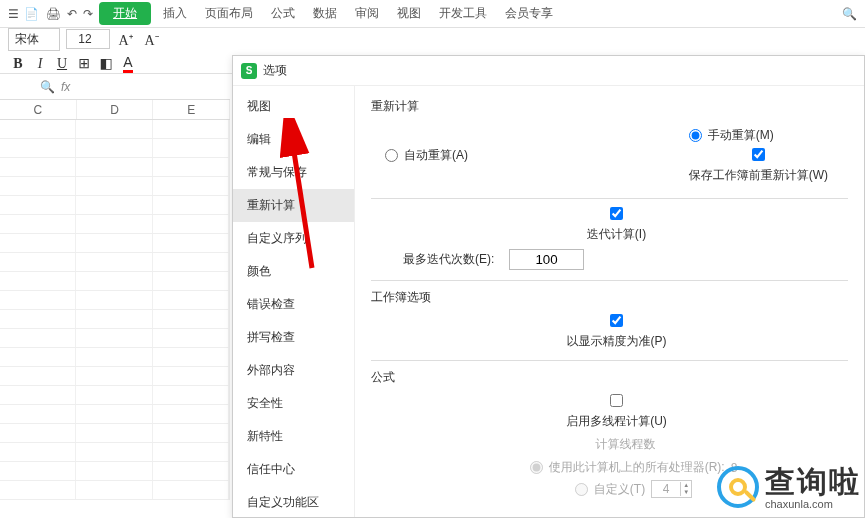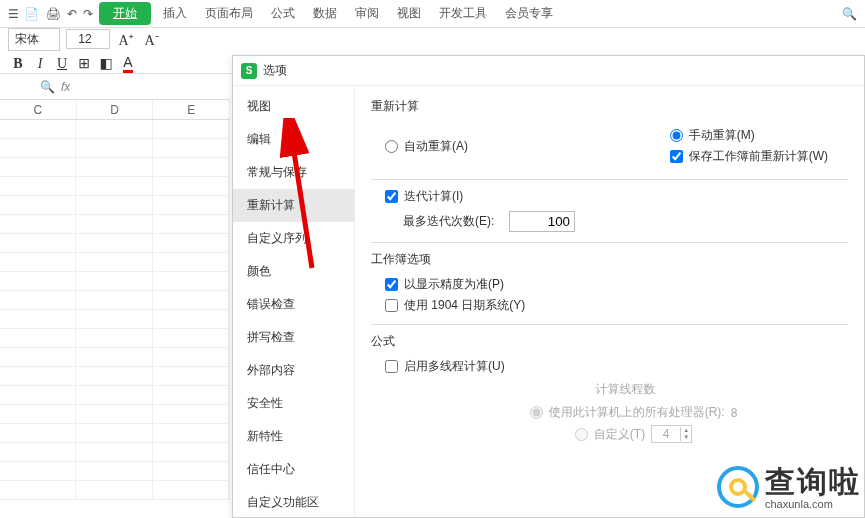--- a/index.html
+++ b/index.html
@@ -35,24 +35,24 @@
     .dialog-body { display: flex; height: calc(100% - 30px); }
     
     .nav-list { width: 122px; border-right: 1px solid #eee; padding-top: 4px; }
     .nav-item { padding: 8px 14px; cursor: pointer; color: #333; }
     .nav-item.active { background: #e8e8e8; }
     
     .content { flex: 1; padding: 10px 16px; overflow: auto; position: relative; }
     .section-title { font-weight: normal; color: #333; margin: 2px 0 8px; }
     .radio-row { display: flex; align-items: center; gap: 6px; margin: 4px 0 4px 14px; }
     .radio-group-top { display: flex; justify-content: space-between; padding-right: 20px; }
-    .checkbox-row { display: flex; align-items: center; gap: 6px; margin: 4px 0 4px 14px; }
+    .checkbox-row { display: flex; align-items: center; gap: 6px; margin: 4px 0 4px 14px; flex-direction: column; }
     .sub-row { display: flex; align-items: center; gap: 6px; margin: 6px 0 6px 32px; }
     .sub-row label { width: 100px; text-align: left; }
-    .num-input { border: 1px solid #bbb; width: 66px; padding: 2px 4px; text-align: right; }
+    .num-input { border: 1px solid #bbb; width: 75px; padding: 2px 4px; text-align: center; }
     .divider { border: none; border-top: 1px solid #ddd; margin: 10px 0 8px; }
     .disabled { color: #aaa; justify-content: center; }
     .spinner { display: inline-flex; align-items: center; border: 1px solid #ccc; }
     .spinner .val { width: 28px; text-align: center; padding: 1px 0; }
     .spinner .arrows { display: flex; flex-direction: column; border-left: 1px solid #ccc; font-size: 6px; line-height: 7px; padding: 0 2px; color: #888; }
     
     
     .red-arrow { position: absolute; top: 118px; left: 280px; z-index: 100; pointer-events: none; }
     
     
@@ -272,24 +272,20 @@
       <div class="sub-row">
         <label>最多迭代次数(E):</label>
         <input class="num-input" value="100" style="">
       </div>
       <hr class="divider">
       <div class="section-title">工作簿选项</div>
       <div class="checkbox-row">
         <input type="checkbox" checked="" style="">
         <label>以显示精度为准(P)</label>
       </div>
-      <div class="checkbox-row">
-        <input type="checkbox" style="">
-        <label>使用 1904 日期系统(Y)</label>
-      </div>
       <hr class="divider">
       <div class="section-title">公式</div>
       <div class="checkbox-row">
         <input type="checkbox" style="">
         <label>启用多线程计算(U)</label>
       </div>
       <div class="sub-row disabled" style="margin-left:32px">
         <span>计算线程数</span>
       </div>
       <div class="radio-row disabled" style="margin-left:48px">

